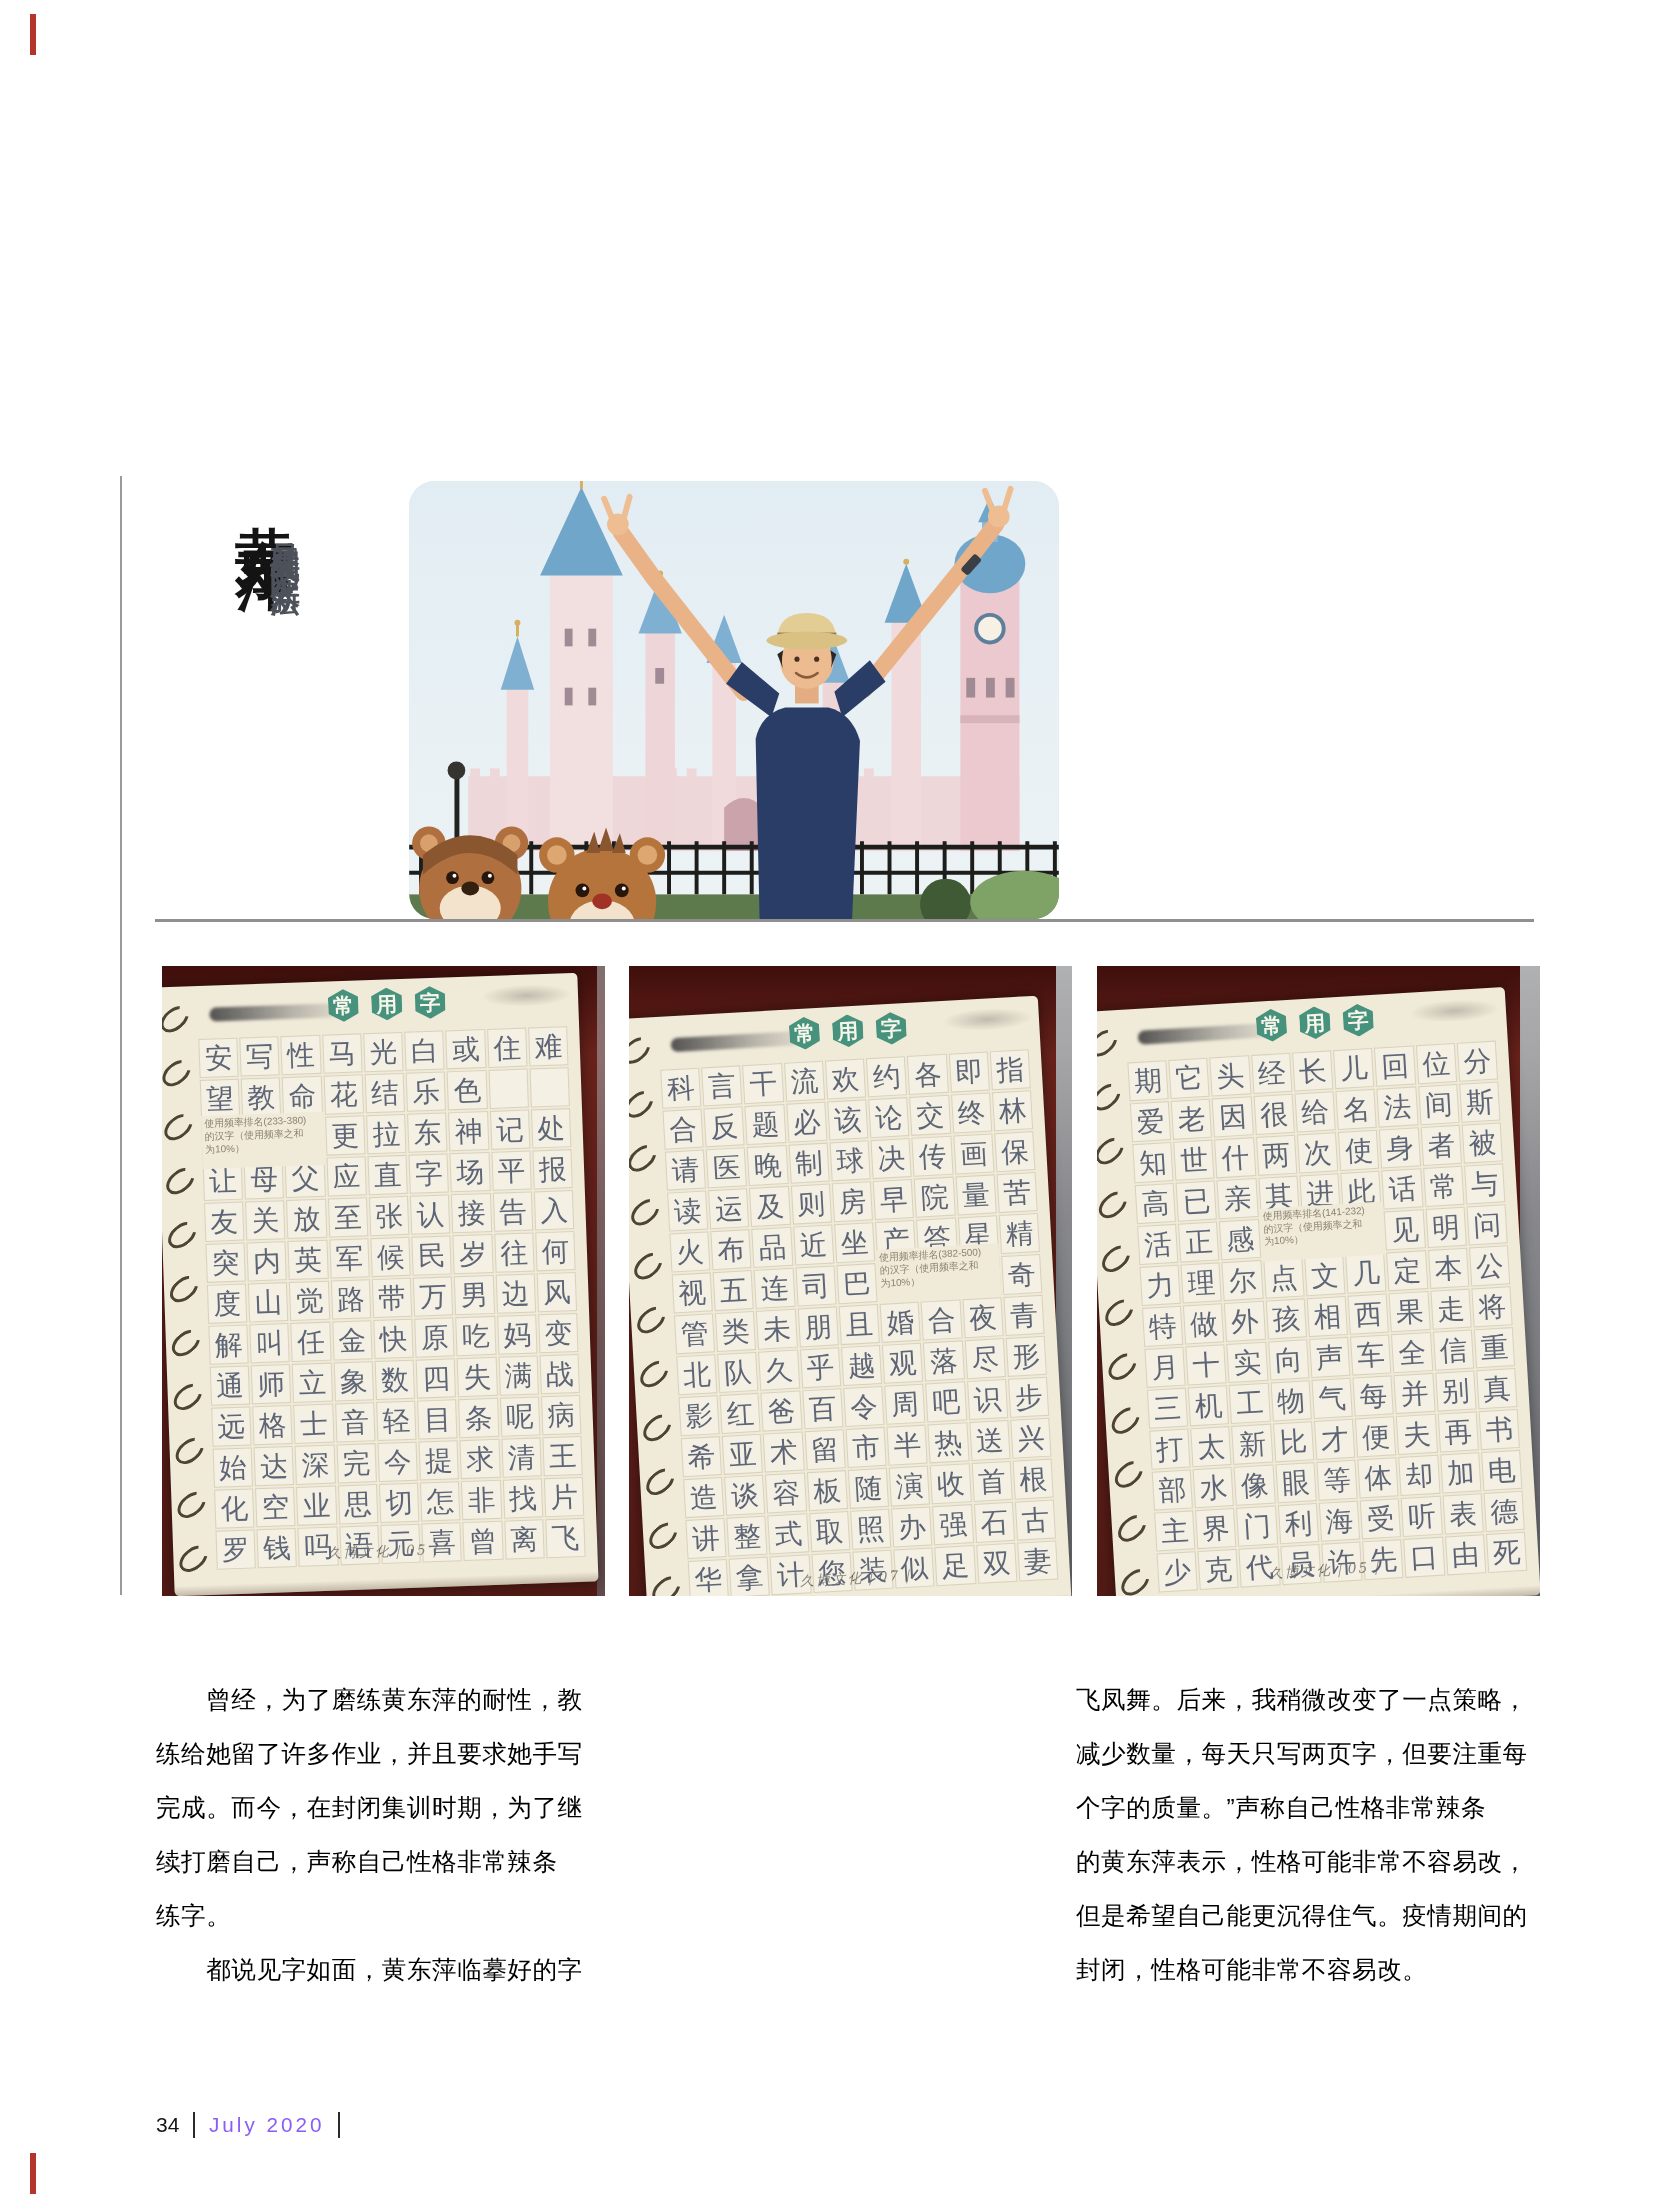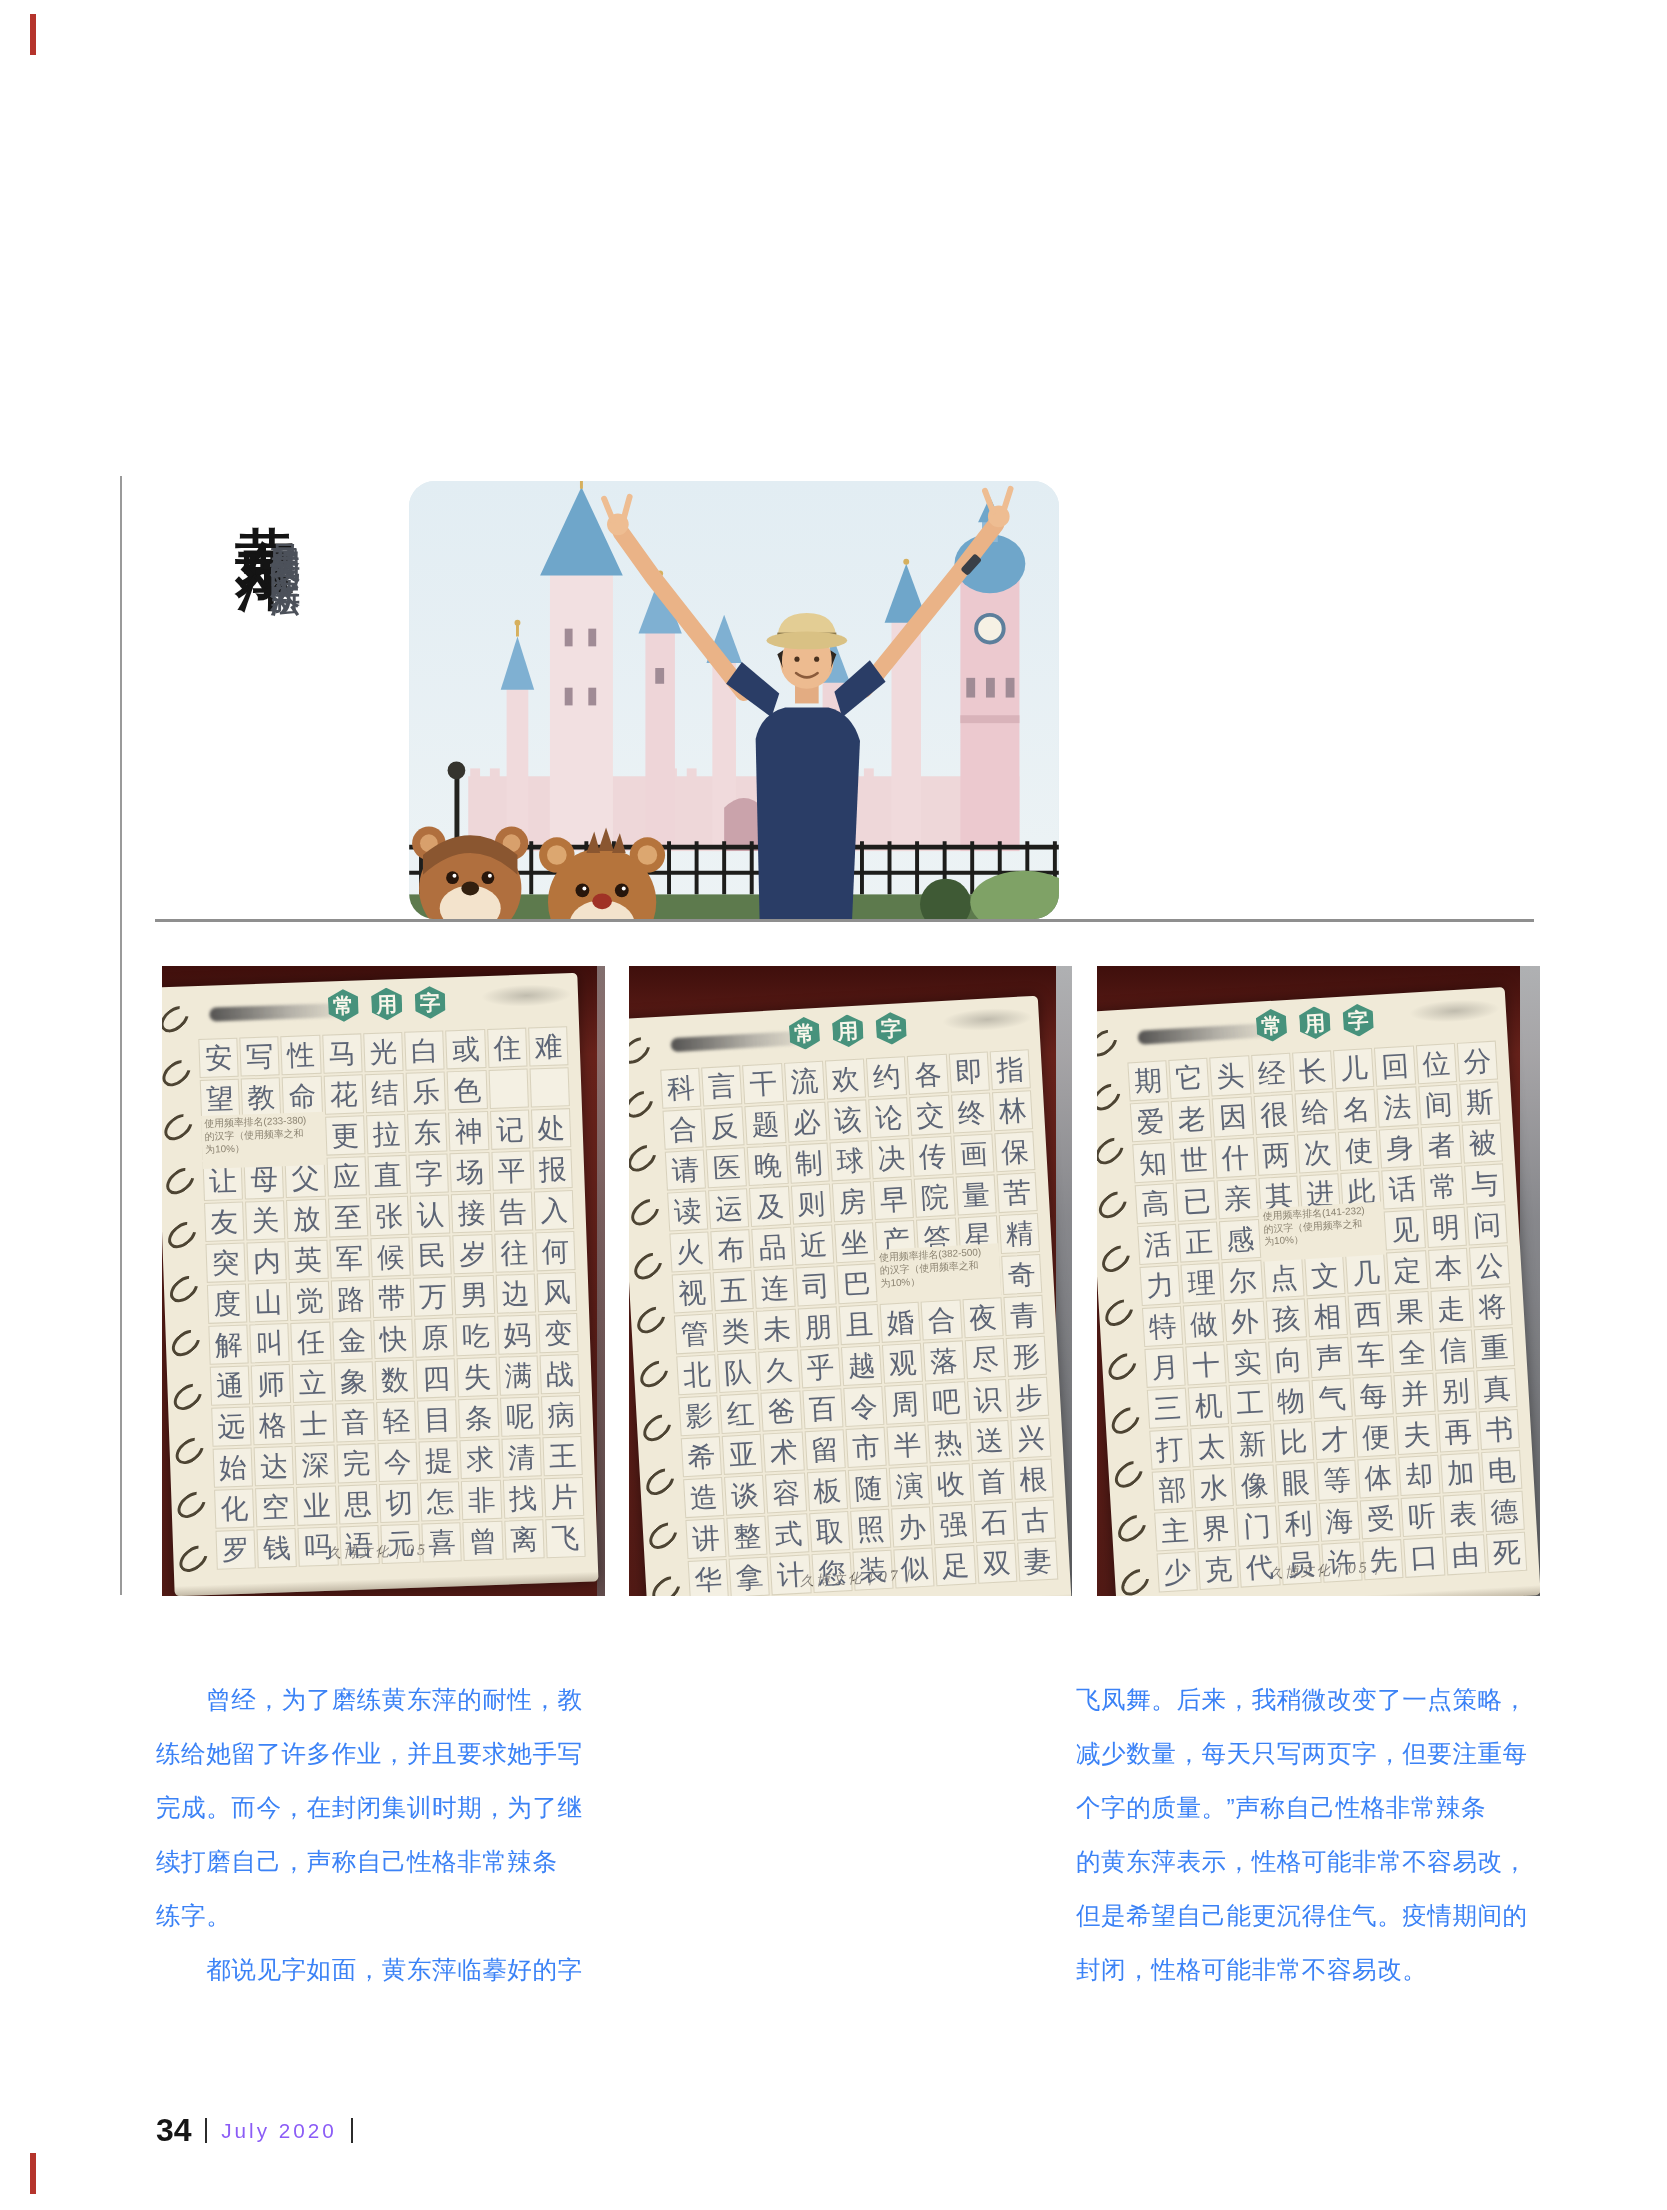--- a/index.html
+++ b/index.html
@@ -65,25 +65,25 @@
   .freq-note{position:absolute;background:#f0ead8;color:#8b8371;font-size:9.9px;line-height:1.3;
              white-space:pre-line;padding:2px 3px;height:53px;box-sizing:border-box;z-index:2;}
   .ccaption{margin-top:9.9px;text-align:center;font-family:"DejaVu Serif",serif;font-style:italic;
             font-size:13.8px;color:#55504a;letter-spacing:2px;}
   .cpage .bottom-shadow{position:absolute;left:0;right:0;bottom:0;height:9.9px;
             background:linear-gradient(180deg,rgba(0,0,0,0),rgba(60,40,20,.25));}
 
   
   .tcol{position:absolute;top:1673px;width:448px;}
   #col1{left:156px;} #col2{left:616px;} #col3{left:1076px;}
-  .tline{font-size:24.6px;line-height:54px;color:#3b82f6;white-space:nowrap;letter-spacing:0.5px;}
+  .tline{font-size:24.6px;line-height:54px;color:#000000;white-space:nowrap;letter-spacing:0.5px;}
 
   
   #footer{position:absolute;left:156px;top:2112px;display:flex;align-items:center;gap:13.8px;}
-  #footer .pn{font-size:32px;font-weight:700;color:#161616;}
+  #footer .pn{font-size:21px;font-weight:400;color:#161616;}
   #footer .bar{width:2px;height:25.6px;background:#2b2b2b;}
   #footer .date{font-size:20.7px;color:#8b5cf6;letter-spacing:3px;}
 </style>
 </head>
 <body>
 
 <div id="page">
 
   <div class="crop-mark crop-top"></div>
   <div class="crop-mark crop-bottom"></div>

